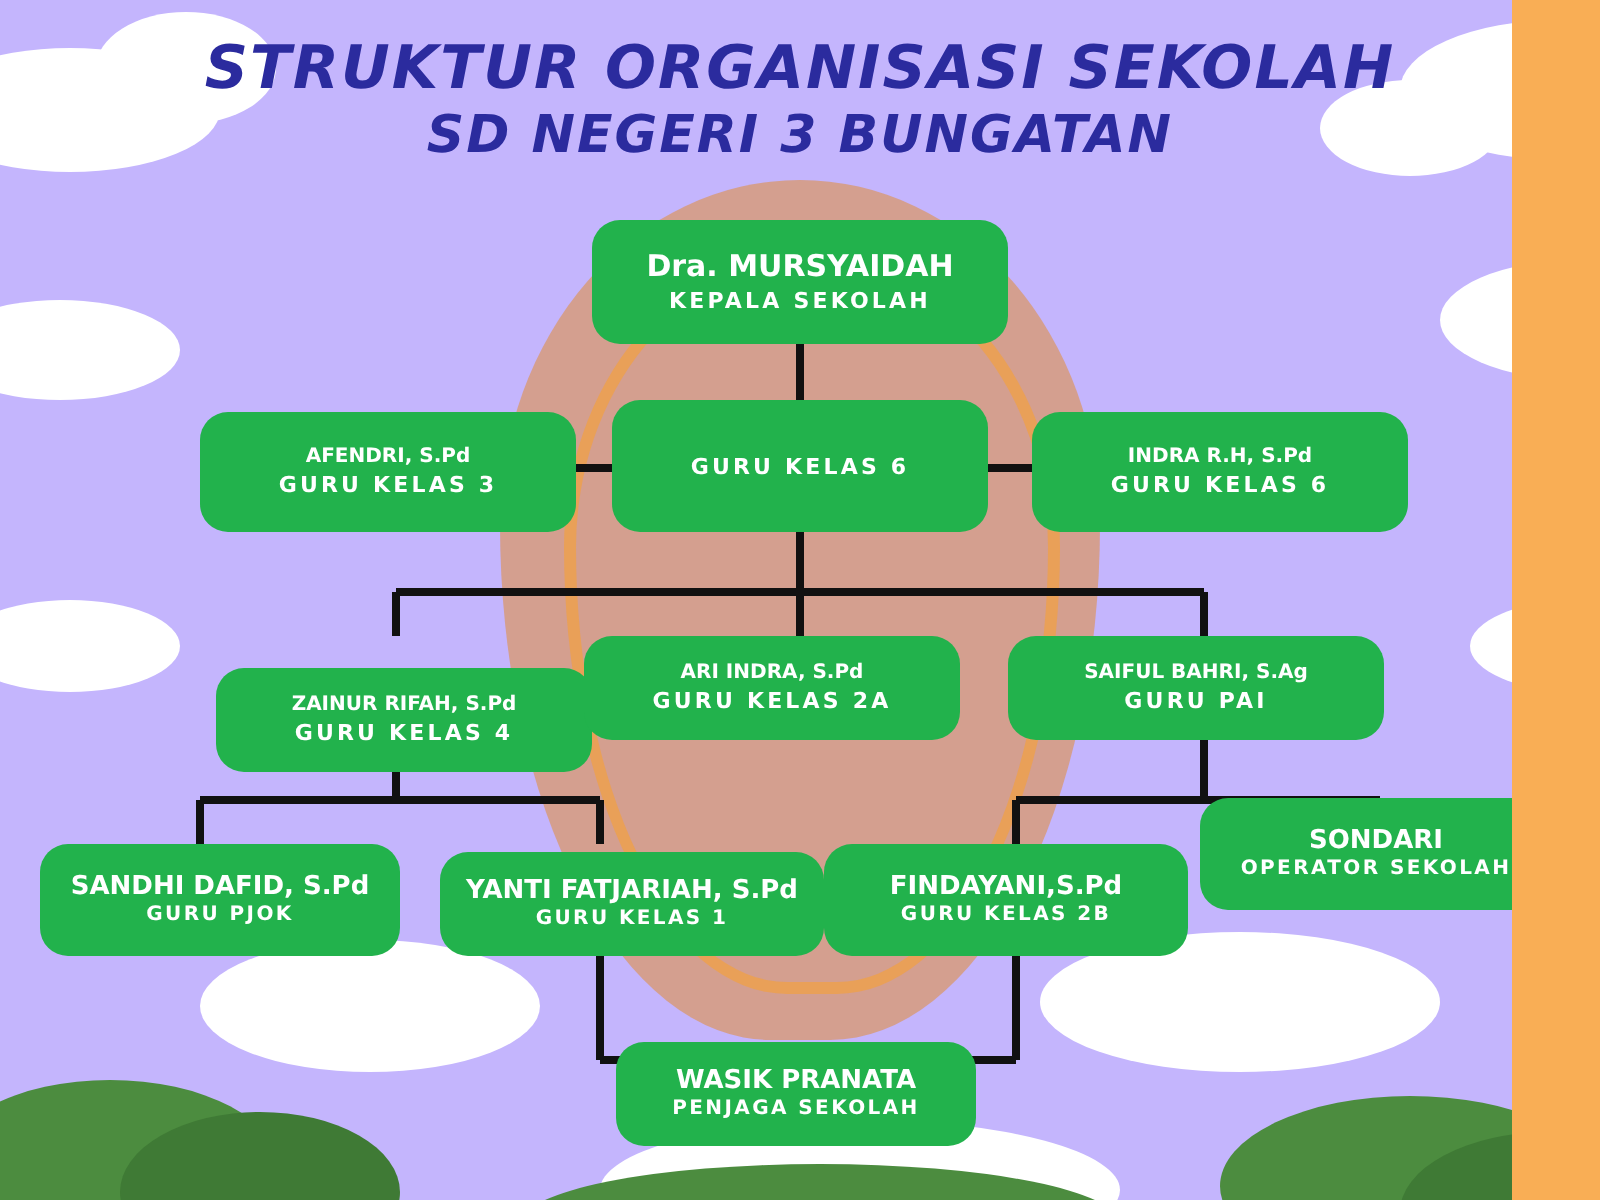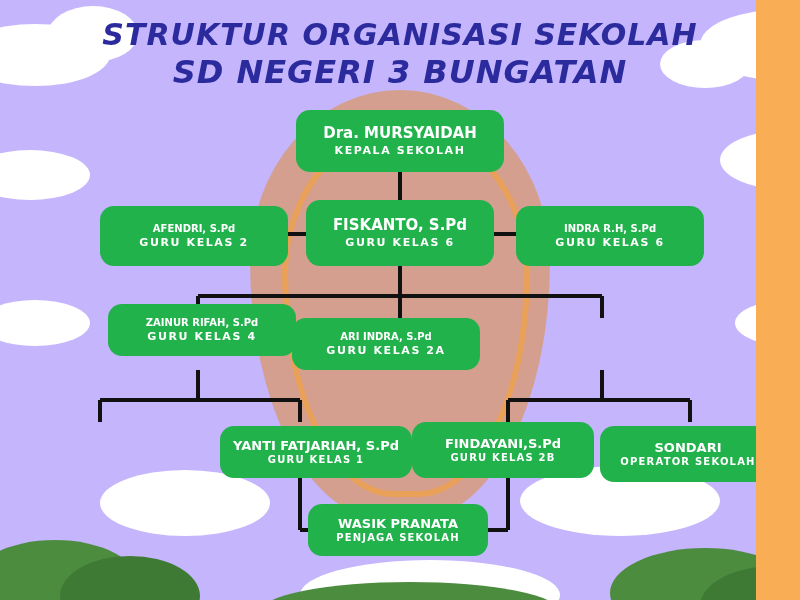--- a/index.html
+++ b/index.html
@@ -87,21 +87,21 @@
     font-style: italic;
     font-size: 30px;
     letter-spacing: 1px;
     color: #2B2B9E;
     line-height: 1.1;
   }
   .title-line2 {
     font-family: "DejaVu Sans", sans-serif;
     font-weight: bold;
     font-style: italic;
-    font-size: 32px;
+    font-size: 26px;
     letter-spacing: 1px;
     color: #2B2B9E;
     line-height: 1.2;
     margin-top: 2px;
   }
 
   
   .lines {
     position: absolute;
     left: 0; top: 0;
@@ -207,58 +207,65 @@
     </g>
   </svg>
 
   <div class="node" style="left:296px; top:110px; width:208px; height:62px;">
     <div class="name">Dra. MURSYAIDAH</div>
     <div class="role">KEPALA SEKOLAH</div>
   </div>
 
   <div class="node small" style="left:100px; top:206px; width:188px; height:60px;">
     <div class="name">AFENDRI, S.Pd</div>
-    <div class="role">GURU KELAS 2</div>
+    <div class="role">GURU KELAS 3</div>
   </div>
 
   <div class="node" style="left:306px; top:200px; width:188px; height:66px;">
-    <div class="name">FISKANTO, S.Pd</div>
     <div class="role">GURU KELAS 6</div>
   </div>
 
   <div class="node small" style="left:516px; top:206px; width:188px; height:60px;">
     <div class="name">INDRA R.H, S.Pd</div>
     <div class="role">GURU KELAS 6</div>
   </div>
 
-  <div class="node small" style="left:108px; top:304px; width:188px; height:52px;">
+  <div class="node small" style="left:108px; top:334px; width:188px; height:52px;">
     <div class="name">ZAINUR RIFAH, S.Pd</div>
     <div class="role">GURU KELAS 4</div>
   </div>
 
   <div class="node small" style="left:292px; top:318px; width:188px; height:52px;">
     <div class="name">ARI INDRA, S.Pd</div>
     <div class="role">GURU KELAS 2A</div>
   </div>
 
-
+  <div class="node small" style="left:504px; top:318px; width:188px; height:52px;">
+    <div class="name">SAIFUL BAHRI, S.Ag</div>
+    <div class="role">GURU PAI</div>
+  </div>
+
+  <div class="node xsmall" style="left:20px; top:422px; width:180px; height:56px;">
+    <div class="name">SANDHI DAFID, S.Pd</div>
+    <div class="role">GURU PJOK</div>
+  </div>
 
   <div class="node xsmall" style="left:220px; top:426px; width:192px; height:52px;">
     <div class="name">YANTI FATJARIAH, S.Pd</div>
     <div class="role">GURU KELAS 1</div>
   </div>
 
   <div class="node xsmall" style="left:412px; top:422px; width:182px; height:56px;">
     <div class="name">FINDAYANI,S.Pd</div>
     <div class="role">GURU KELAS 2B</div>
   </div>
 
-  <div class="node xsmall" style="left:600px; top:426px; width:176px; height:56px;">
+  <div class="node xsmall" style="left:600px; top:399px; width:176px; height:56px;">
     <div class="name">SONDARI</div>
     <div class="role">OPERATOR SEKOLAH</div>
   </div>
 
-  <div class="node xsmall" style="left:308px; top:504px; width:180px; height:52px;">
+  <div class="node xsmall" style="left:308px; top:521px; width:180px; height:52px;">
     <div class="name">WASIK PRANATA</div>
     <div class="role">PENJAGA SEKOLAH</div>
   </div>
 
 </div>
 
 </body></html>

